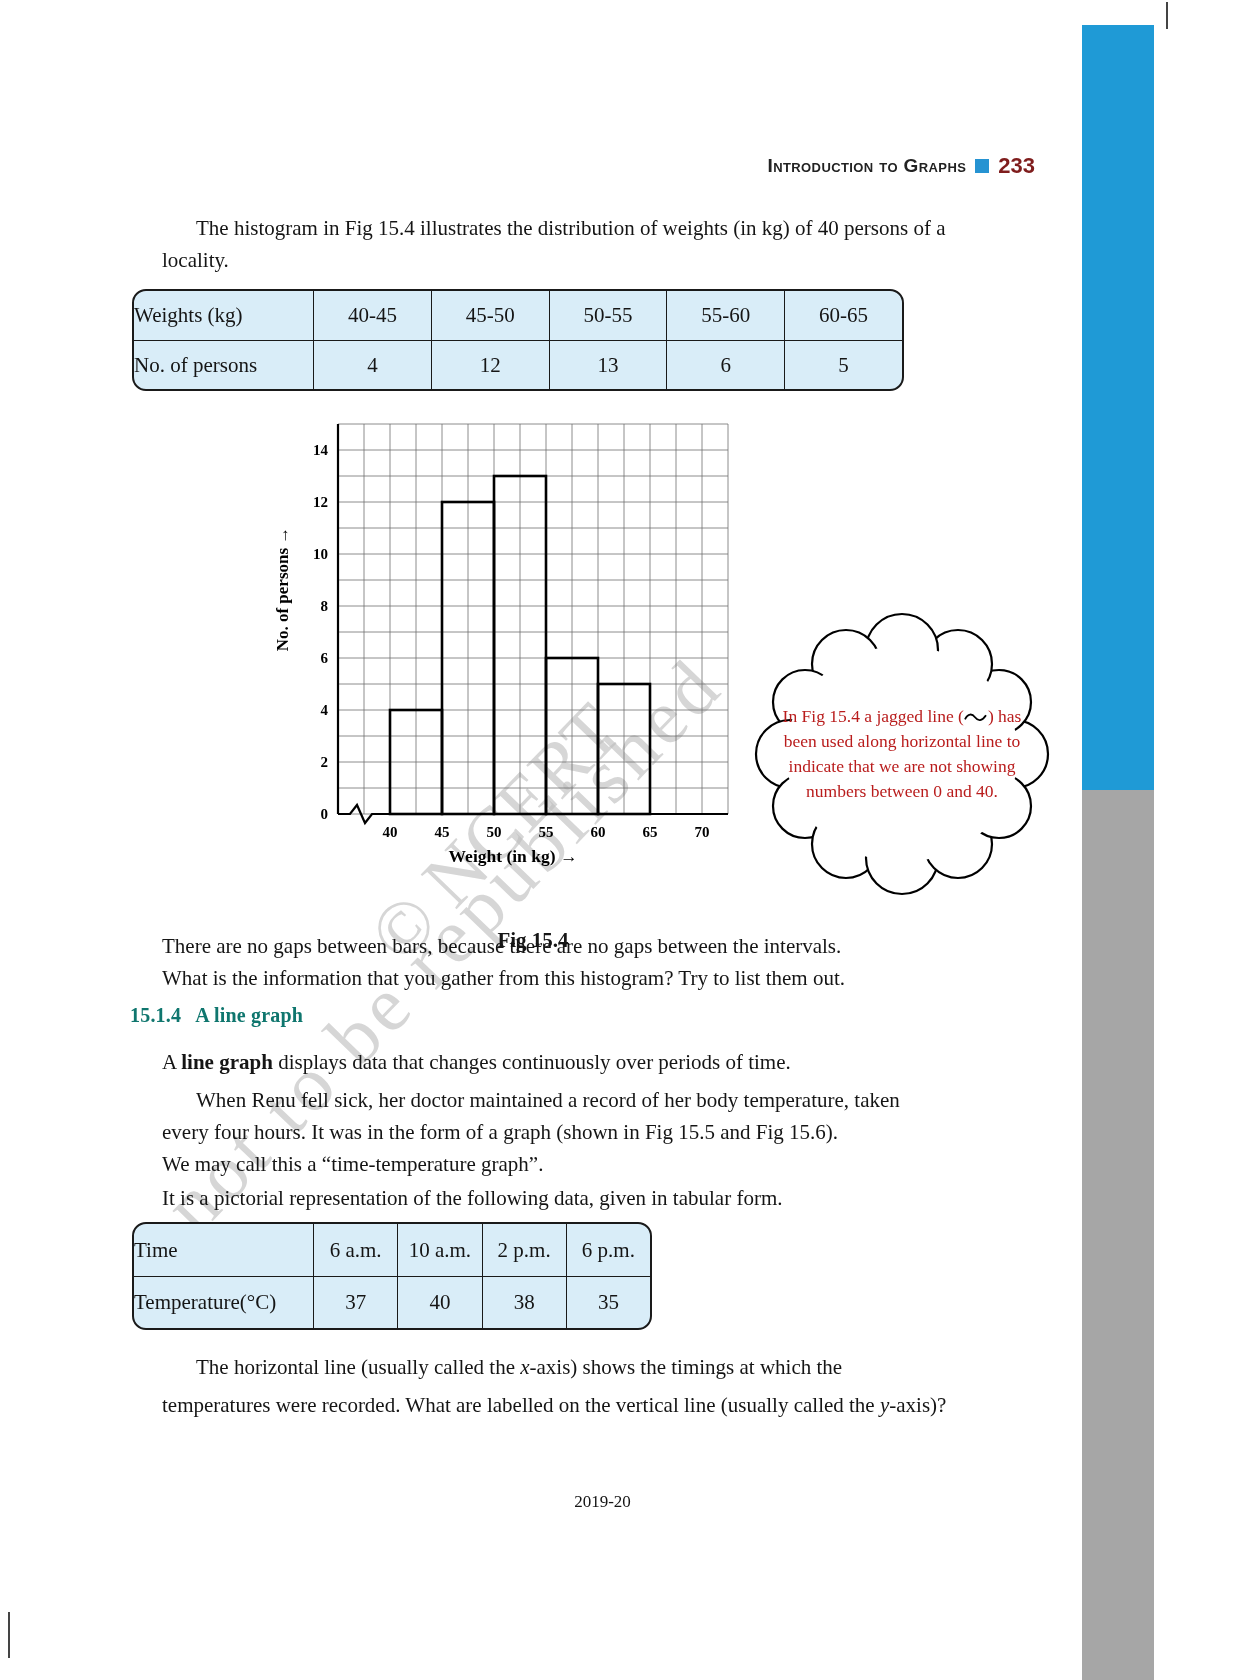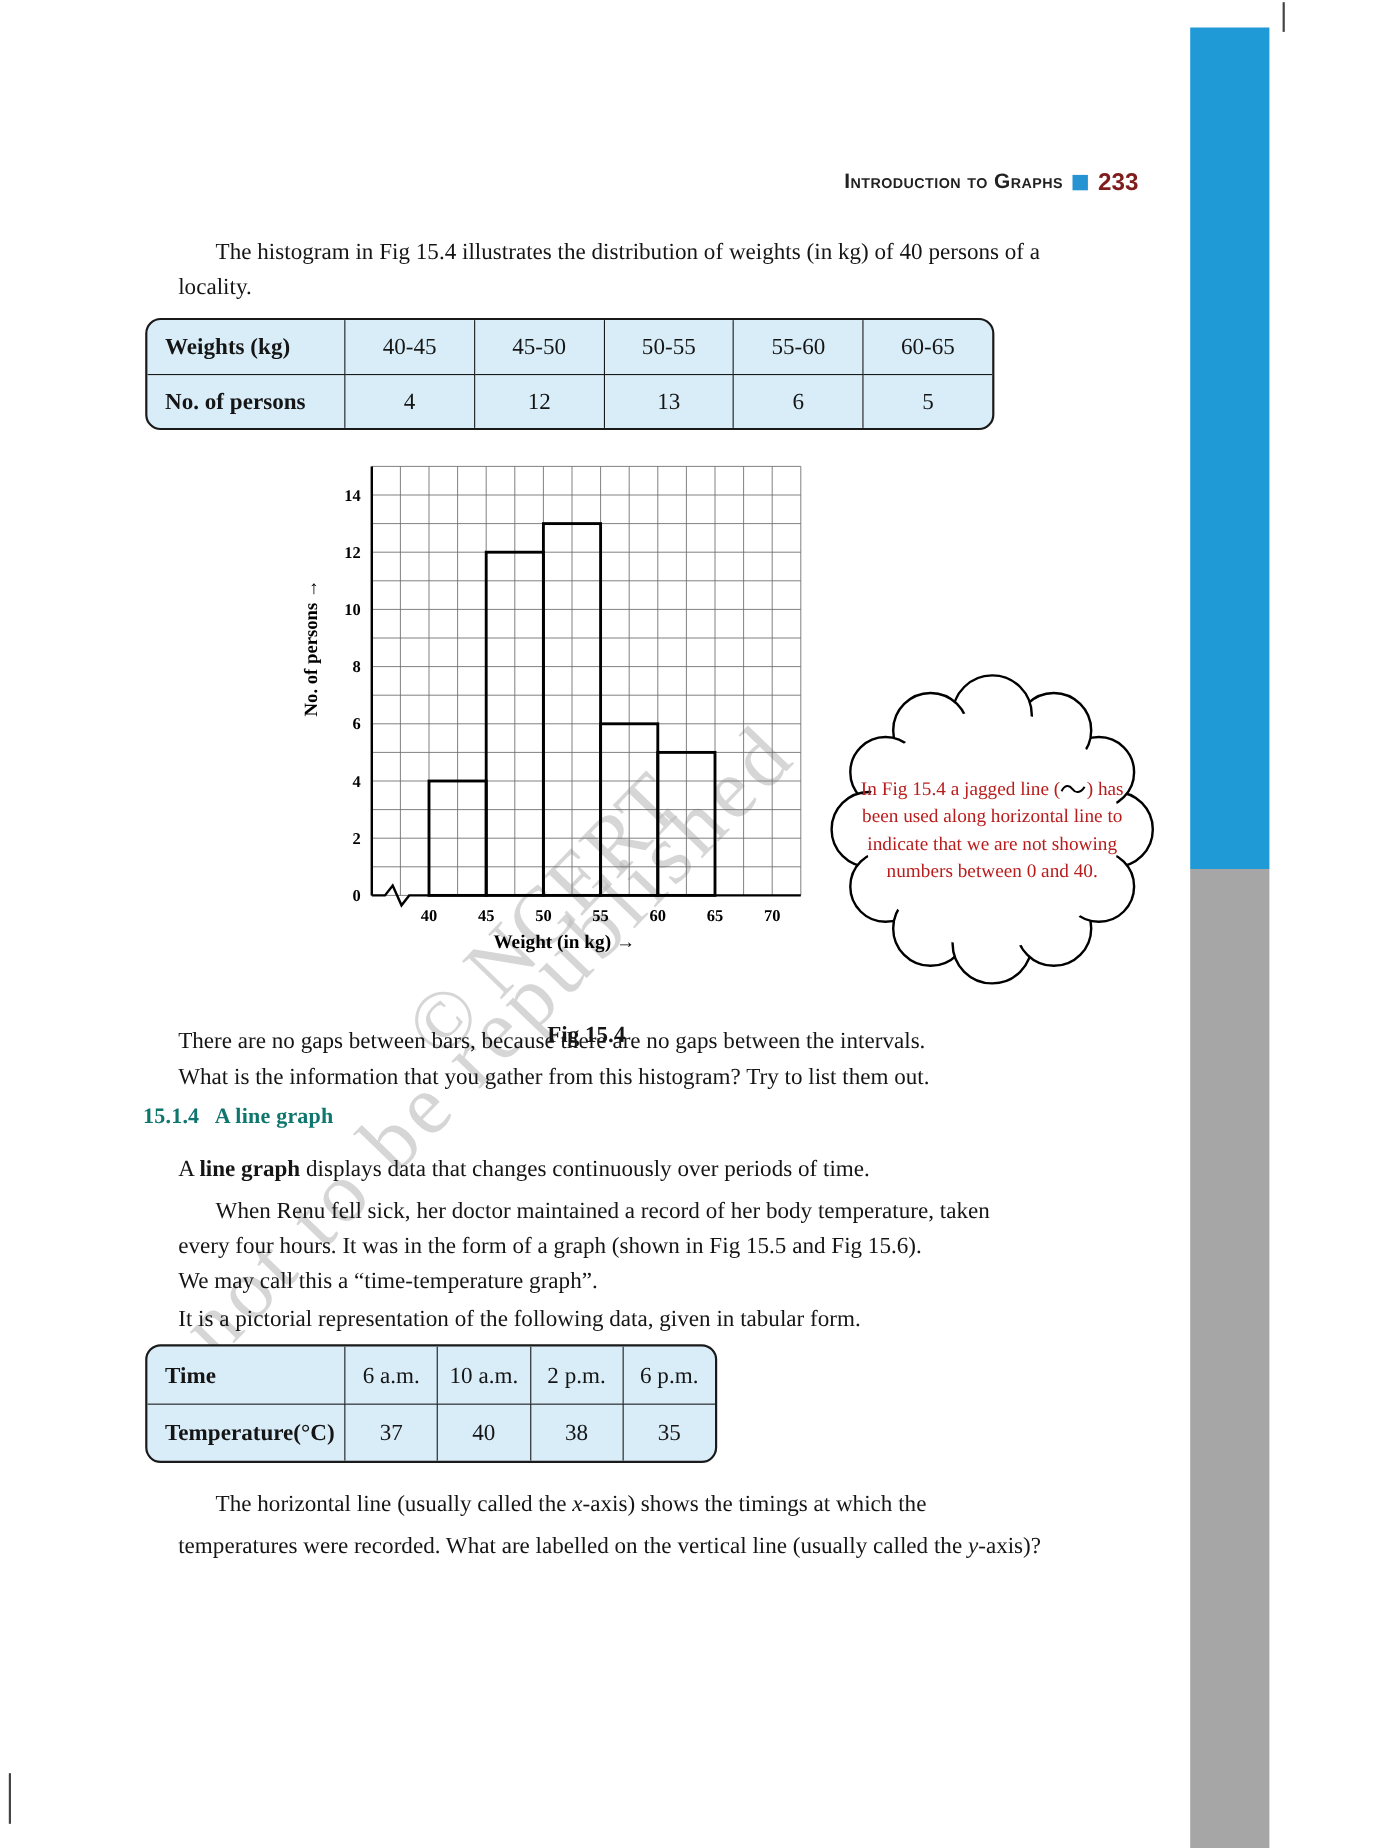--- a/index.html
+++ b/index.html
@@ -59,21 +59,21 @@
   .weights-table { left:132px; top:289px; width:772px; }
   .time-table    { left:132px; top:1222px; width:520px; }
   .t-row { display:flex; }
   .t-row.second .t-cell { border-top:1.5px solid #1a1a1a; }
   .t-cell {
     border-right:1.5px solid #1a1a1a; display:flex; align-items:center; justify-content:center;
     font-size:21px; height:49px; flex:1;
   }
   .time-table .t-cell { height:52px; }
   .t-cell:last-child { border-right:none; }
-  .t-label { flex:0 0 180px; justify-content:flex-start; padding-left:16px; font-weight:bold; }
+  .t-label { flex:0 0 180px; justify-content:flex-start; padding-left:0; font-weight:normal; }
 
   
   .figure-wrap { position:absolute; left:268px; top:414px; width:480px; height:462px; }
   .fig-caption { position:absolute; left:333px; top:928px; width:400px; text-align:center; font-weight:bold; font-size:21px; }
 
   
   .cloud { position:absolute; left:752px; top:604px; width:300px; height:300px; }
   .cloud-svg { position:absolute; inset:0; width:100%; height:100%; }
   .cloud-text {
     position:absolute; left:28px; top:50%; transform:translateY(-50%);
@@ -239,14 +239,15 @@
       <div class="t-cell t-label">Temperature(°C)</div>
       <div class="t-cell">37</div>
       <div class="t-cell">40</div>
       <div class="t-cell">38</div>
       <div class="t-cell">35</div>
     </div>
   </div>
 
   <p class="body indent pos-axisnote"><span>The horizontal line (usually called the </span><i>x</i><span>-axis) shows the timings at which the temperatures were recorded. What are labelled on the vertical line (usually called the </span><i>y</i><span>-axis)?</span></p>
 
+  <div class="footer">2019-20</div>
 
 </div>
 
 </body></html>

